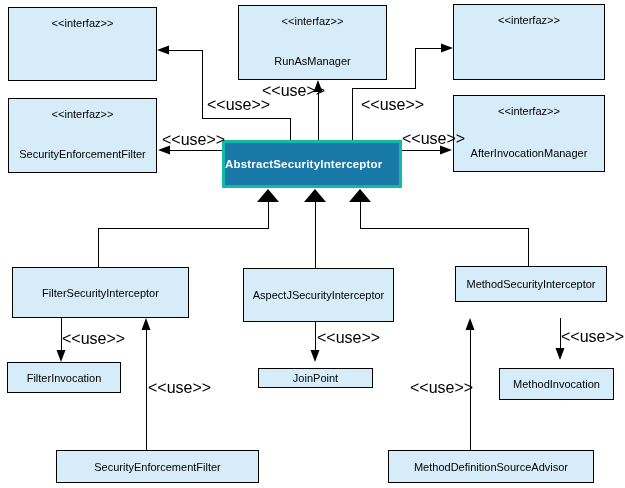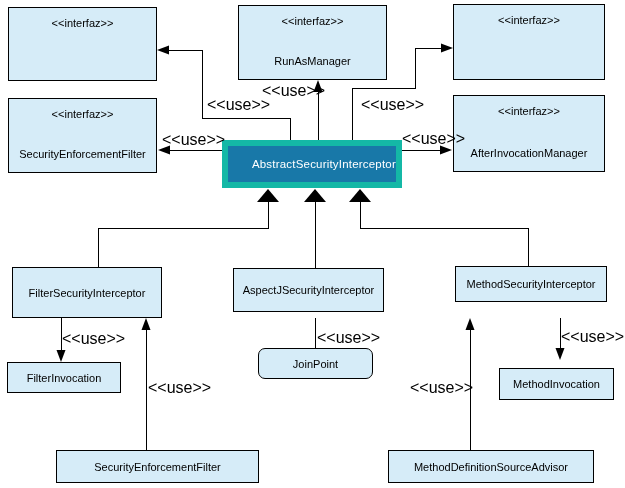--- a/index.html
+++ b/index.html
@@ -10,23 +10,23 @@
   .node {
     position:absolute; box-sizing:border-box;
     background:#d6ecf8; border:1px solid #000000;
     color:#000000; font-size:11px; text-align:center;
   }
   .iface { display:flex; flex-direction:column; justify-content:space-between; padding:9px 1px 11px 1px; }
   .iface .stereo { line-height:13px; }
   .iface .cls { line-height:13px; white-space:nowrap; overflow:hidden; }
   .single { display:flex; align-items:center; justify-content:center; white-space:nowrap; overflow:hidden; }
   .main {
-    background:#1878a8; border:6px solid #14b8a6; color:#ffffff;
-    font-weight:normal; font-size:11.5px; letter-spacing:0.2px;
-    display:flex; align-items:center; justify-content:flex-end;
+    background:#1878a8; border:3px solid #14b8a6; color:#ffffff;
+    font-weight:bold; font-size:11.5px; letter-spacing:0.2px;
+    display:flex; align-items:center; justify-content:flex-start;
   }
   .use-label {
     position:absolute; font-size:16px; color:#000000; white-space:nowrap;
     background:transparent; line-height:12px;
   }
   svg.edges { position:absolute; left:0; top:0; z-index:0; }
   .node, .use-label { z-index:1; }
 </style>
 </head>
 <body>
@@ -119,37 +119,37 @@
 
 <div class="node iface" style="left:453px; top:95px; width:152px; height:77px;">
   <div class="stereo">&lt;&lt;interfaz&gt;&gt;</div>
   <div class="cls">AfterInvocationManager</div>
 </div>
 
 <div class="node main" style="left:222px; top:140px; width:180px; height:48px;">
   <span class="cls">AbstractSecurityInterceptor</span>
 </div>
 
-<div class="node single" style="left:12px; top:267px; width:150px; height:51px;">
+<div class="node single" style="left:12px; top:267px; width:177px; height:51px;">
   <span class="cls">FilterSecurityInterceptor</span>
 </div>
 
-<div class="node single" style="left:233px; top:268px; width:151px; height:44px;">
+<div class="node single" style="left:243px; top:268px; width:151px; height:54px;">
   <span class="cls">AspectJSecurityInterceptor</span>
 </div>
 
 <div class="node single" style="left:455px; top:266px; width:152px; height:36px;align-items:center;">
   <span class="cls">MethodSecurityInterceptor</span>
 </div>
 
 <div class="node single" style="left:7px; top:362px; width:114px; height:31px;">
   <span class="cls">FilterInvocation</span>
 </div>
 
-<div class="node single" style="left:258px; top:348px; width:115px; height:31px;border-radius:7px;">
+<div class="node single" style="left:258px; top:368px; width:115px; height:20px;">
   <span class="cls">JoinPoint</span>
 </div>
 
 <div class="node single" style="left:499px; top:368px; width:115px; height:32px;">
   <span class="cls">MethodInvocation</span>
 </div>
 
 <div class="node single" style="left:56px; top:450px; width:203px; height:33px;">
   <span class="cls">SecurityEnforcementFilter</span>
 </div>

